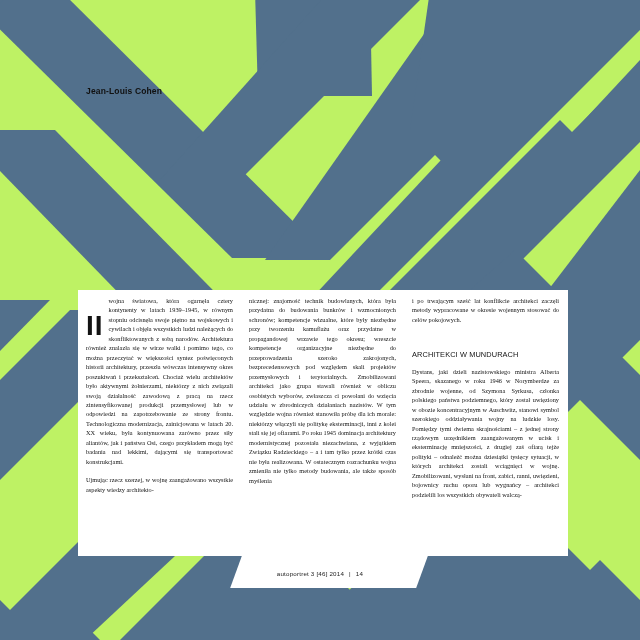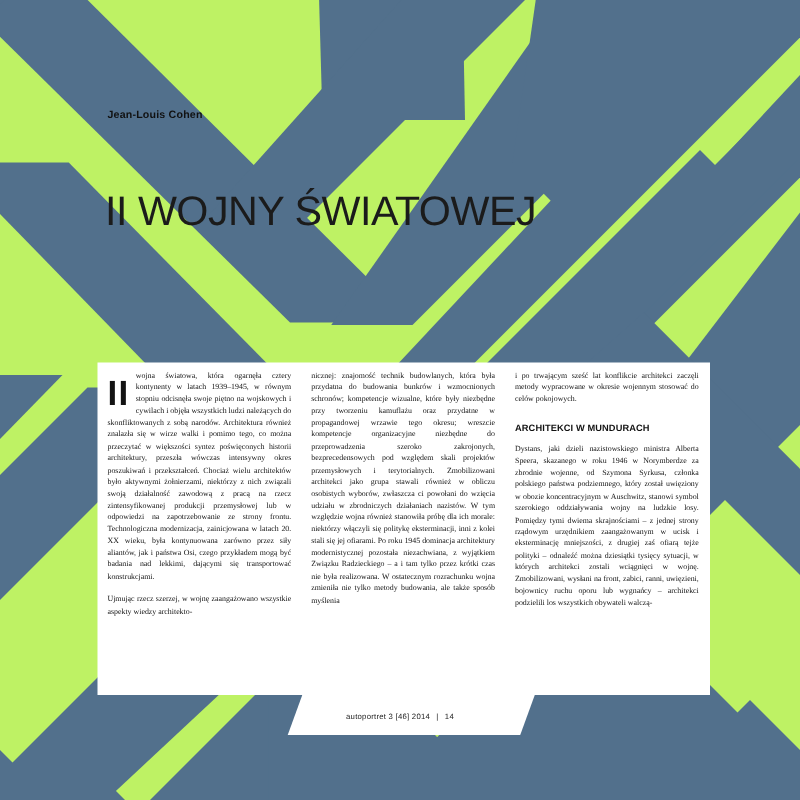--- a/index.html
+++ b/index.html
@@ -85,30 +85,30 @@
   .col p.sp { margin-top: 9px; }
 
   .dropcap {
     float: left;
     font-family: "Liberation Sans", sans-serif;
     font-weight: bold;
     font-size: 28px;
     line-height: 22px;
     letter-spacing: 1px;
     color: #131313;
-    margin: 8px 5px 0 0;
+    margin: 19px 5px 0 0;
   }
 
   .sechead {
     font-family: "Liberation Sans", sans-serif;
-    font-weight: bold;
+    font-weight: normal;
     font-size: 7.4px;
     letter-spacing: 0.1px;
     color: #111111;
-    margin: 14px 0 7px 0;
+    margin: 26px 0 7px 0;
     text-align: left;
   }
 
   
   #footer {
     position: absolute;
     left: 0;
     top: 570px;
     width: 640px;
     z-index: 6;
@@ -170,21 +170,20 @@
       <polygon points="430,430 520,520 520,640 430,640"></polygon>
     </g>
   </svg>
 
   <div class="textplate" style="left:78px; top:290px; width:490px; height:266px;"></div>
   <div class="textplate" style="left:236px; top:556px; width:186px; height:32px; transform:skewX(-20deg);"></div>
 
   <div id="author">Jean-Louis Cohen</div>
 
   <h1 id="title">
-    <span class="tl">II WOJNY ŚWIATOWEJ</span>
   </h1>
 
   <div id="cols">
 
     <div class="col">
       <p><span class="dropcap">II</span><span>wojna światowa, która ogarnęła cztery kontynenty w latach 1939–1945, w równym stopniu odcisnęła swoje piętno na wojskowych i cywilach i objęła wszystkich ludzi należących do skonfliktowanych z sobą narodów. Architektura również znalazła się w wirze walki i pomimo tego, co można przeczytać w większości syntez poświęconych historii architektury, przeszła wówczas intensywny okres poszukiwań i przekształceń. Chociaż wielu architektów było aktywnymi żołnierzami, niektórzy z nich związali swoją działalność zawodową z pracą na rzecz zintensyfikowanej produkcji przemysłowej lub w odpowiedzi na zapotrzebowanie ze strony frontu. Technologiczna modernizacja, zainicjowana w latach 20. XX wieku, była kontynuowana zarówno przez siły aliantów, jak i państwa Osi, czego przykładem mogą być badania nad lekkimi, dającymi się transportować konstrukcjami.</span></p>
       <p class="sp">Ujmując rzecz szerzej, w wojnę zaangażowano wszystkie aspekty wiedzy architekto-</p>
     </div>
 
     <div class="col">

